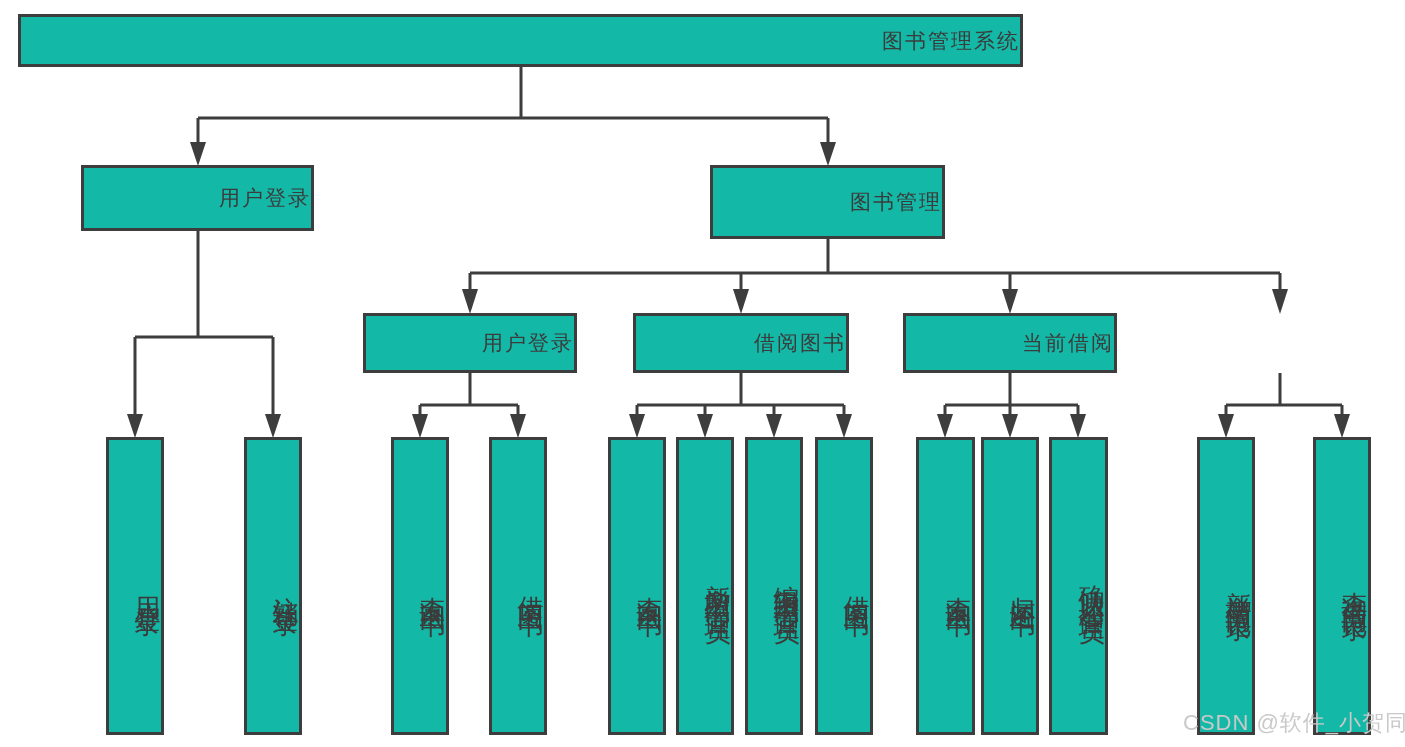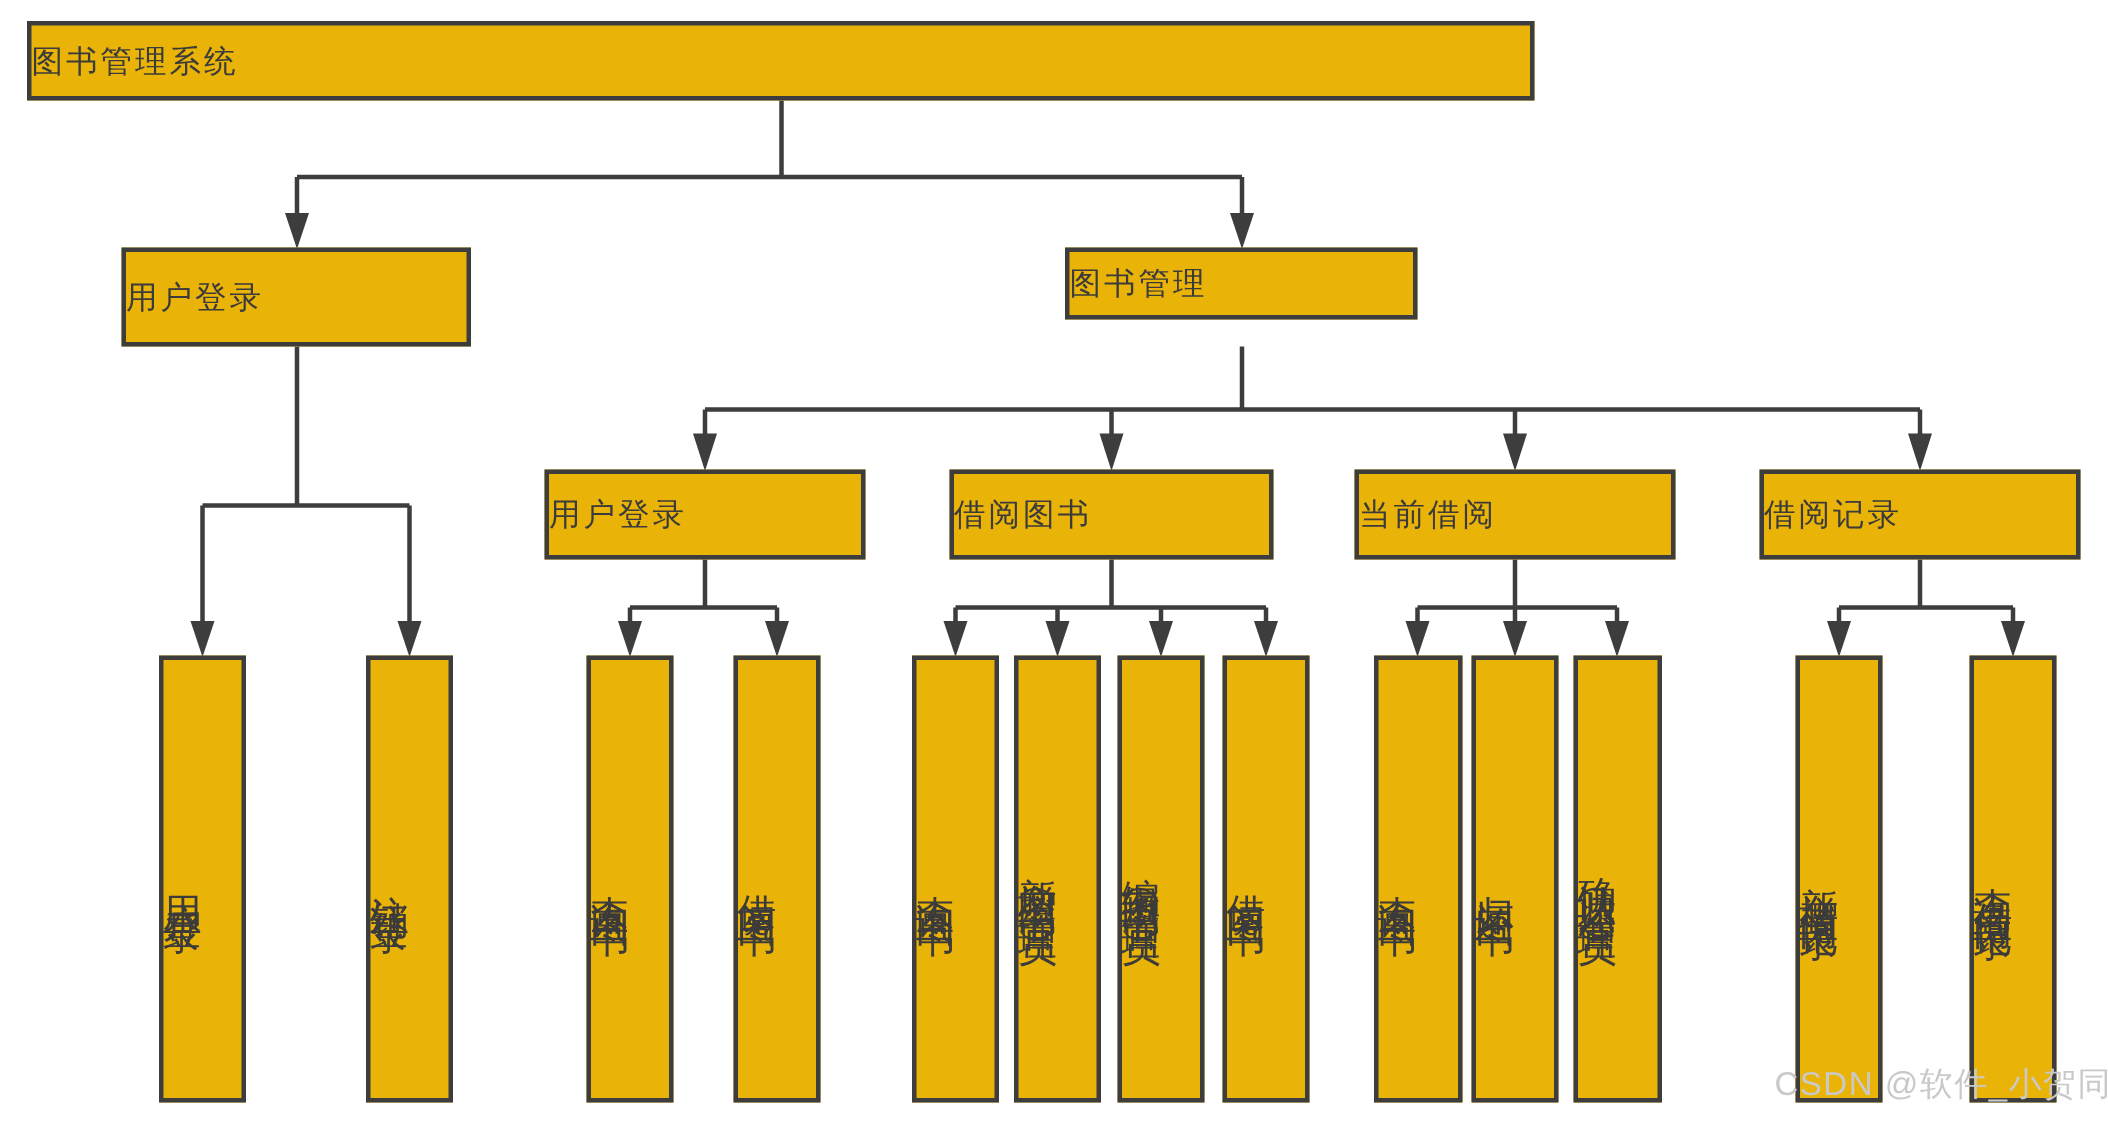--- a/index.html
+++ b/index.html
@@ -30,25 +30,25 @@
     stroke-width: 3;
     fill: none;
   }
   .connectors polygon {
     fill: var(--line, #3d3d3d);
     stroke: none;
   }
   .box {
     position: absolute;
     box-sizing: border-box;
-    background: #eab308;
+    background: #14b8a6;
     border: 3px solid var(--box-border, #3d3d3d);
     display: flex;
     align-items: center;
-    justify-content: flex-start;
+    justify-content: flex-end;
   }
   .h-label {
     font-size: 21px;
     letter-spacing: 2px;
     white-space: nowrap;
   }
   .v-label {
     writing-mode: vertical-rl;
     text-orientation: mixed;
     font-size: 26px;
@@ -141,36 +141,33 @@
     </g>
   </svg>
 
   <div class="box" style="left:18px; top:14px; width:1005px; height:53px;">
     <span class="h-label">图书管理系统</span>
   </div>
 
   <div class="box" style="left:81px; top:165px; width:233px; height:66px;">
     <span class="h-label">用户登录</span>
   </div>
-  <div class="box" style="left:710px; top:165px; width:235px; height:48px;">
+  <div class="box" style="left:710px; top:165px; width:235px; height:74px;">
     <span class="h-label">图书管理</span>
   </div>
 
   <div class="box" style="left:363px; top:313px; width:214px; height:60px;">
     <span class="h-label">用户登录</span>
   </div>
   <div class="box" style="left:633px; top:313px; width:216px; height:60px;">
     <span class="h-label">借阅图书</span>
   </div>
   <div class="box" style="left:903px; top:313px; width:214px; height:60px;">
     <span class="h-label">当前借阅</span>
   </div>
-  <div class="box" style="left:1173px; top:313px; width:214px; height:60px;">
-    <span class="h-label">借阅记录</span>
-  </div>
 
   <div class="box" style="left:106px; top:437px; width:58px; height:298px;">
     <span class="v-label">用户登录</span>
   </div>
   <div class="box" style="left:244px; top:437px; width:58px; height:298px;">
     <span class="v-label">注销登录</span>
   </div>
 
   <div class="box" style="left:391px; top:437px; width:58px; height:298px;">
     <span class="v-label">查询图书</span>

